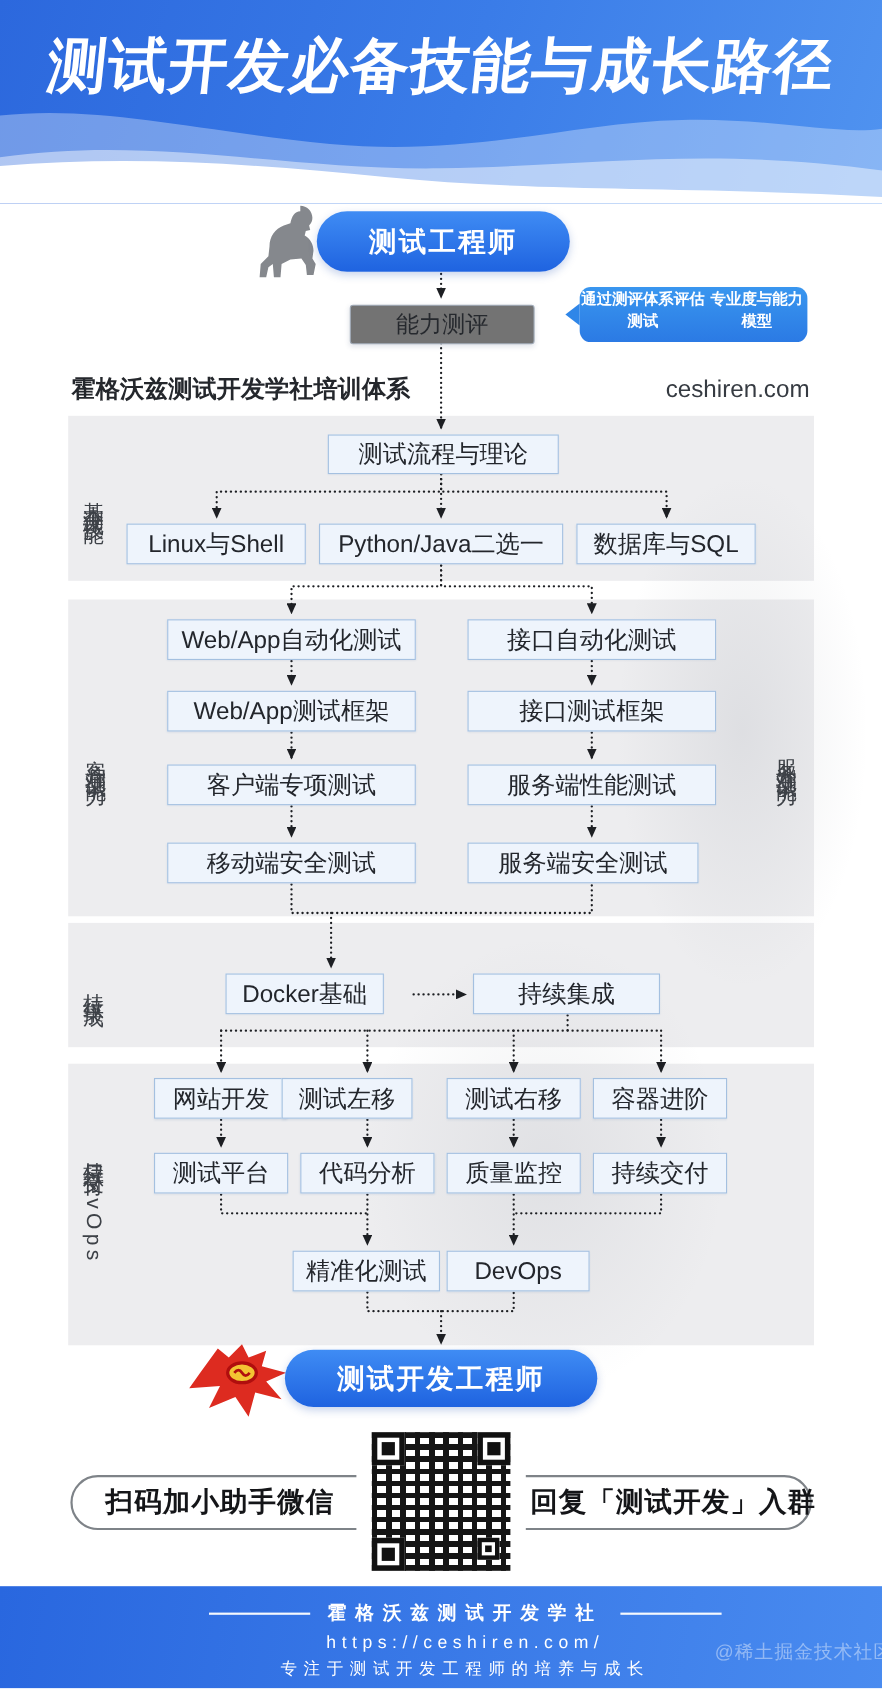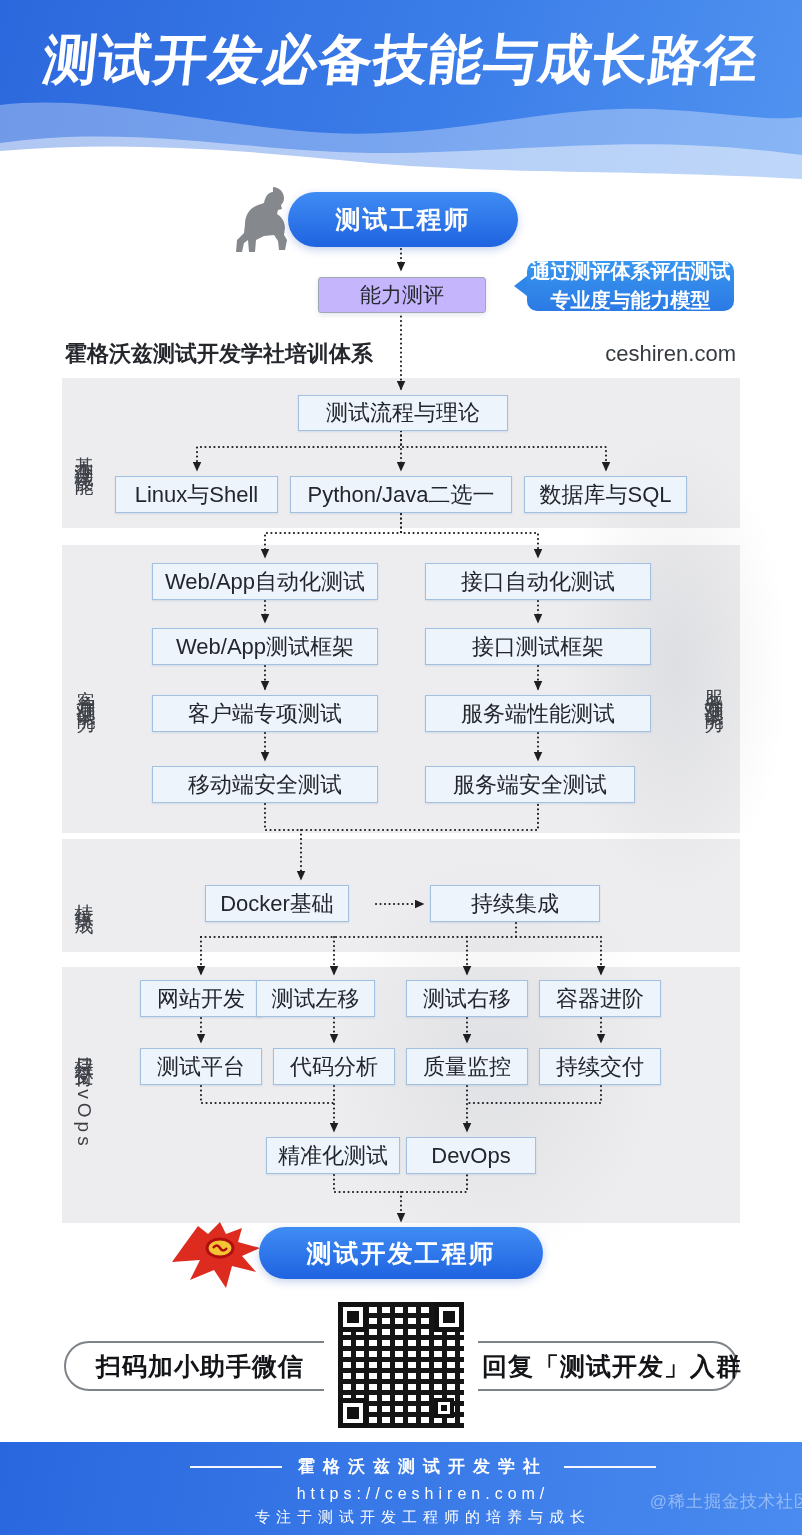--- a/index.html
+++ b/index.html
@@ -23,27 +23,27 @@
       display:flex;align-items:center;justify-content:center;font-size:22px;color:#23262c;
       z-index:3;box-shadow:0 1px 2px rgba(70,110,160,.15);white-space:nowrap;}
   .panel{position:absolute;left:62px;width:678px;background:#ededef;z-index:0;}
   .vlabel{position:absolute;writing-mode:vertical-rl;text-orientation:mixed;
       font-size:19px;letter-spacing:4px;color:#3d4147;z-index:2;width:28px;
       display:flex;align-items:center;justify-content:center;}
   .blob{position:absolute;border-radius:50%;z-index:1;pointer-events:none;}
   .connectors{position:absolute;left:0;top:0;width:802px;height:1535px;z-index:2;pointer-events:none;}
 
   .assessment{position:absolute;left:318px;top:277px;width:166px;height:34px;z-index:3;
-      background:#c4b5fd;border:1px solid #9fa9b6;border-radius:3px;
+      background:#737373;border:1px solid #9fa9b6;border-radius:3px;
       display:flex;align-items:center;justify-content:center;font-size:21px;color:#26292e;
       box-shadow:0 2px 5px rgba(60,80,110,.14);}
   .callout{position:absolute;left:527px;top:261px;width:207px;height:50px;z-index:3;
       background:linear-gradient(180deg,#3996ef,#2b7ae4);border-radius:10px;color:#fff;
-      font-size:20px;font-weight:bold;line-height:1.45;text-align:center;
-      display:flex;flex-direction:column;justify-content:center;}
+      font-size:14px;font-weight:bold;line-height:1.45;text-align:center;
+      display:flex;justify-content:center;}
   .callout::before{content:'';position:absolute;left:-13px;top:15px;
       border:10px solid transparent;border-right:13px solid #2f86e8;border-left:0;}
 
   .program-title{position:absolute;left:65px;top:339px;font-size:22px;font-weight:bold;color:#24272c;z-index:3;}
   .program-site{position:absolute;right:66px;top:341px;font-size:22px;color:#363b42;z-index:3;}
 
   .icon{position:absolute;z-index:3;}
 
   
   .capsule{position:absolute;left:64px;top:1341px;width:674px;height:50px;box-sizing:border-box;

